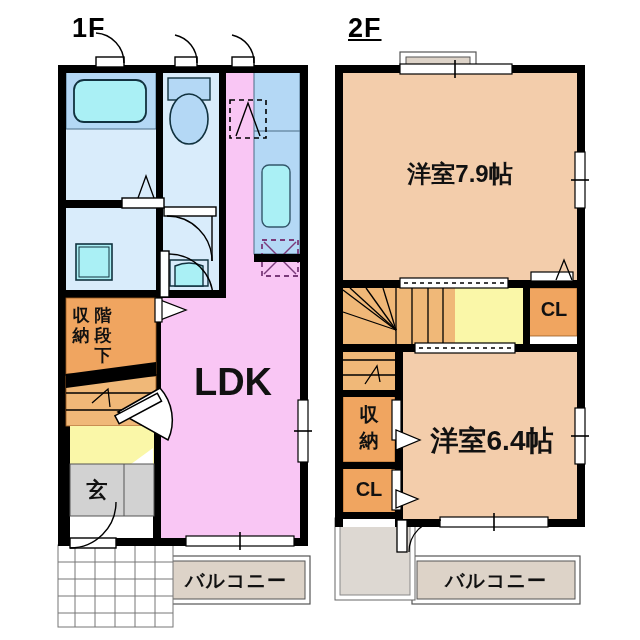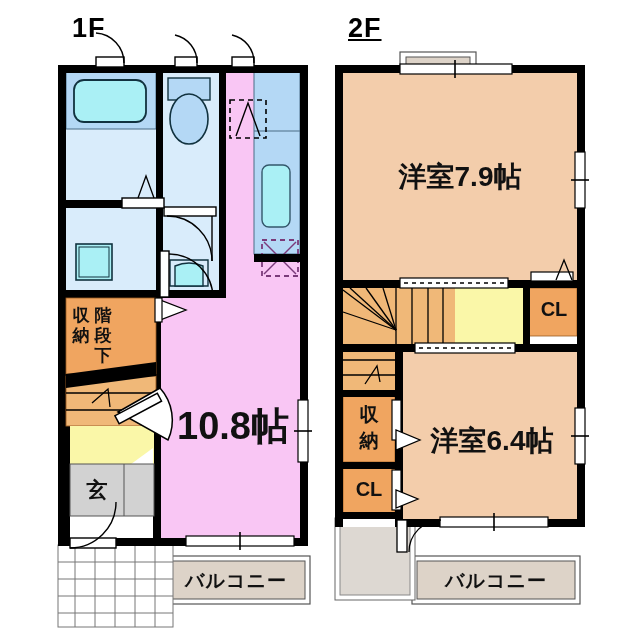--- a/index.html
+++ b/index.html
@@ -257,33 +257,33 @@
 
         <rect x="392" y="470" width="9" height="40" fill="#ffffff" stroke="#000" stroke-width="1.2"></rect>
         <polygon points="396,490 396,508 418,499" fill="#ffffff" stroke="#000" stroke-width="1.3"></polygon>
 
         <rect x="397" y="520" width="10" height="32" fill="#ffffff" stroke="#000" stroke-width="1.3"></rect>
         <path d="M397 520 a32 32 0 0 0 -32 32" fill="none" stroke="#000" stroke-width="1.3" transform="translate(44,0)"></path>
       </g>
     </g>
   </svg>
 
-  <div class="rmtxt" style="left:160px;top:404px;width:146px;font-size:38px;line-height:44px;">10.8帖</div>
+  <div class="rmtxt" style="left:168px;top:360px;width:130px;font-size:38px;line-height:44px;">LDK</div>
 
   <div class="rmtxt" style="left:80px;top:476px;width:34px;font-size:21px;">玄</div>
 
   <div class="rmtxt" style="left:71px;top:304px;width:20px;font-size:17px;">収</div>
   <div class="rmtxt" style="left:71px;top:324px;width:20px;font-size:17px;">納</div>
   <div class="rmtxt" style="left:93px;top:304px;width:20px;font-size:17px;">階</div>
   <div class="rmtxt" style="left:93px;top:324px;width:20px;font-size:17px;">段</div>
   <div class="rmtxt" style="left:93px;top:344px;width:20px;font-size:17px;">下</div>
 
   <div class="rmtxt" style="left:167px;top:568px;width:138px;font-size:19px;letter-spacing:1px;">バルコニー</div>
 
-  <div class="rmtxt" style="left:372px;top:158px;width:176px;font-size:28px;">洋室7.9帖</div>
+  <div class="rmtxt" style="left:372px;top:158px;width:176px;font-size:24px;">洋室7.9帖</div>
 
   <div class="rmtxt" style="left:412px;top:422px;width:160px;font-size:28px;text-align:center;">洋室6.4帖</div>
 
   <div class="rmtxt" style="left:533px;top:298px;width:42px;font-size:20px;">CL</div>
 
   <div class="rmtxt" style="left:348px;top:402px;width:42px;font-size:19px;">収</div>
   <div class="rmtxt" style="left:348px;top:428px;width:42px;font-size:19px;">納</div>
 
   <div class="rmtxt" style="left:348px;top:478px;width:42px;font-size:20px;">CL</div>
 

